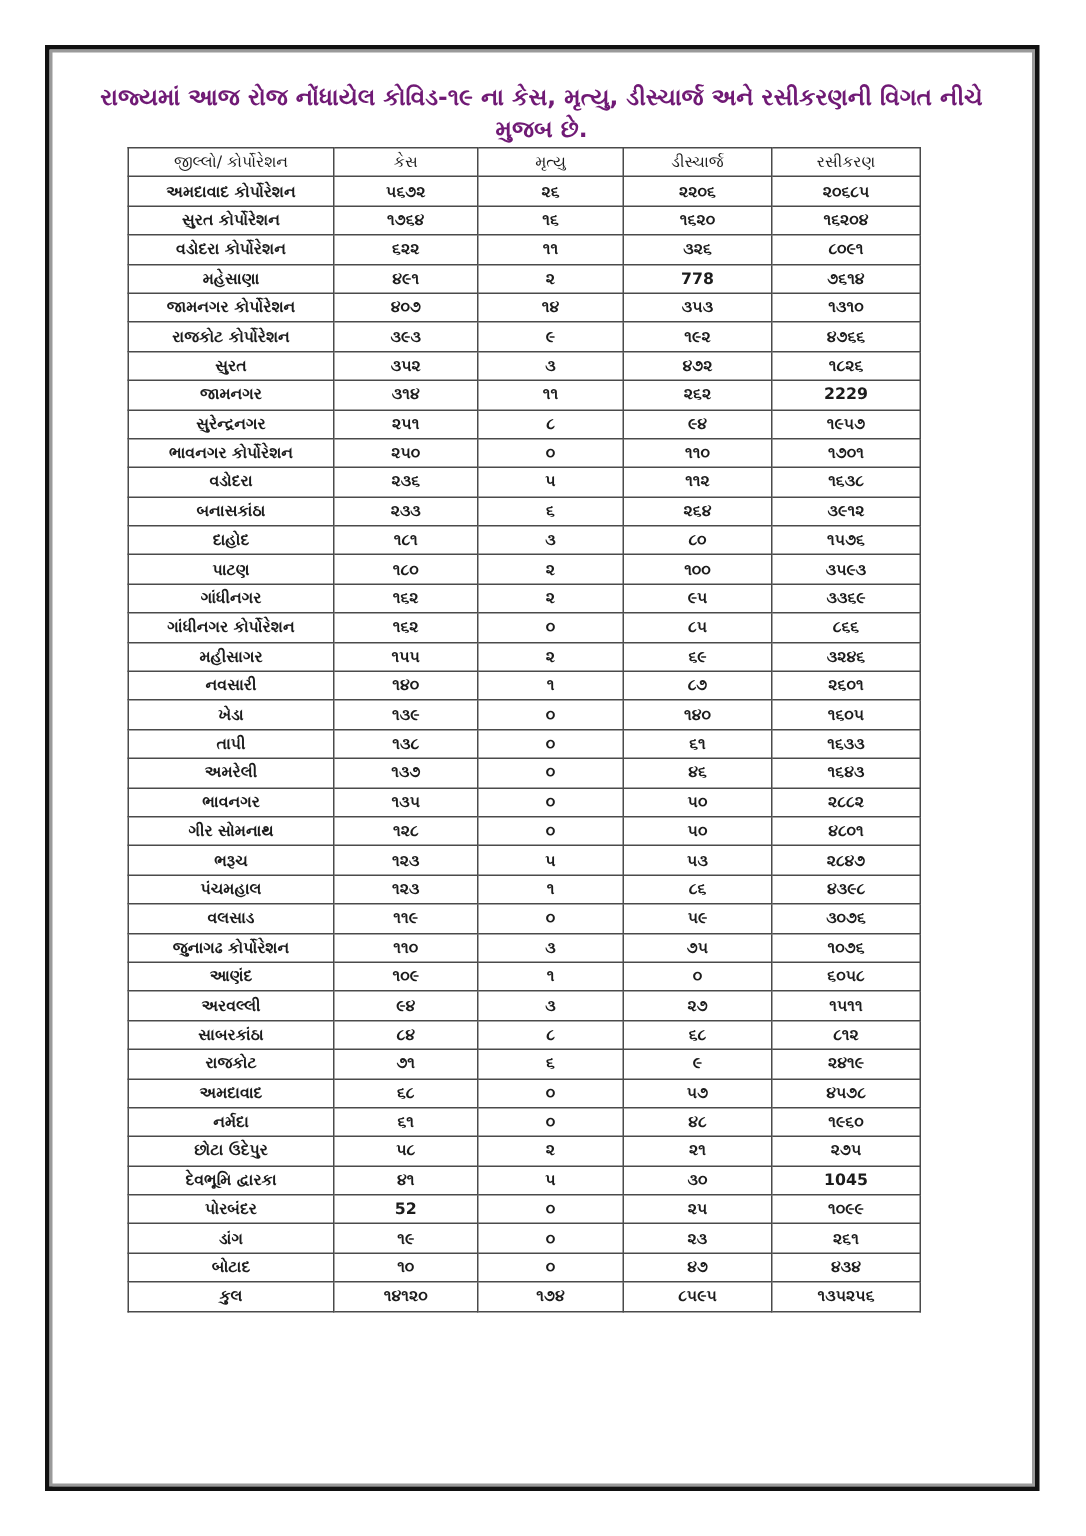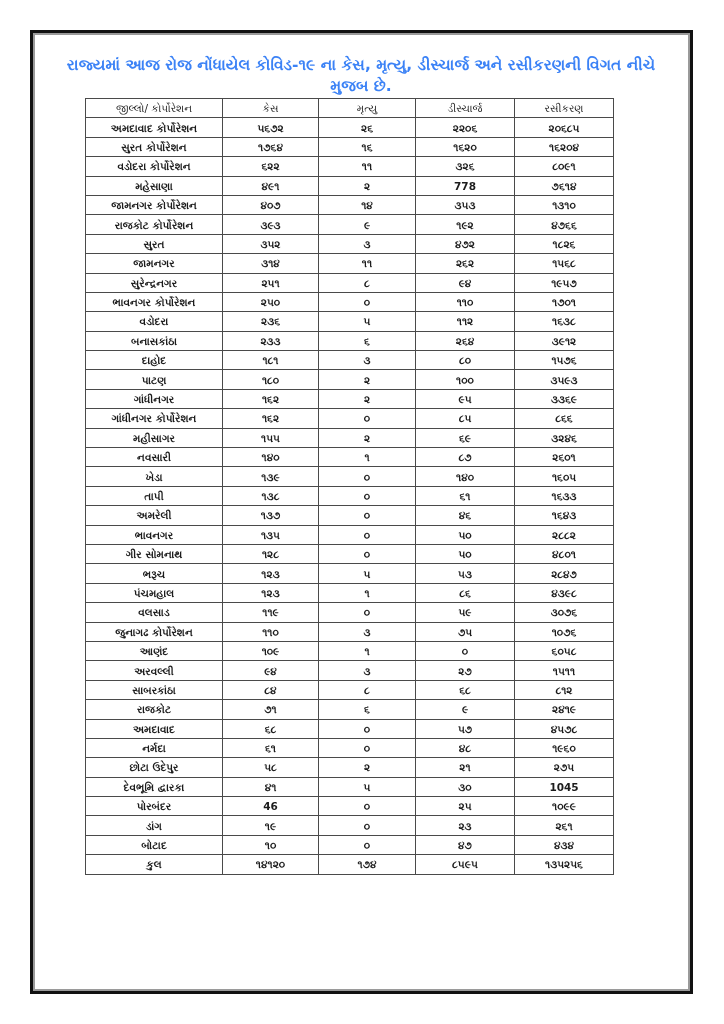--- a/index.html
+++ b/index.html
@@ -1,21 +1,21 @@
 <!DOCTYPE html>
 <html><head>
 <meta charset="utf-8">
 <style>
   html, body { margin:0; padding:0; background:#ffffff; }
   body { width:724px; height:1024px; position:relative; overflow:hidden;
          font-family: "DejaVu Sans", sans-serif; color:#111; }
   .frame { position:absolute; left:30px; top:30px; width:657px; height:958px;
            border:3px solid #111; box-shadow: inset 2px 2px 0 #9a9a9a, inset -2px -2px 0 #9a9a9a; background:#fff; }
   .title { position:absolute; left:60px; top:55px; width:602px; text-align:center;
-           font-weight:bold; font-size:15.5px; line-height:21px; color:#3b82f6; }
+           font-weight:bold; font-size:15.5px; line-height:21px; color:#701a75; }
   table.data { position:absolute; left:85px; top:98px; width:528px;
                border-collapse:collapse; table-layout:fixed; }
   table.data td, table.data th { border:1px solid #4a4a4a; text-align:center;
                font-size:10.5px; font-weight:bold; height:18.4px; padding:0;
                line-height:18px; white-space:nowrap; overflow:hidden; color:#1c1c1c; }
   table.data th { font-weight:normal; }
   col.c0 { width:137px; } col.c1 { width:96px; } col.c2 { width:97px; }
   col.c3 { width:99px; } col.c4 { width:99px; }
 </style>
 </head>
@@ -90,21 +90,21 @@
         <td>૩૫૨</td>
         <td>૩</td>
         <td>૪૭૨</td>
         <td>૧૮૨૬</td>
       </tr>
       <tr>
         <td>જામનગર</td>
         <td>૩૧૪</td>
         <td>૧૧</td>
         <td>૨૬૨</td>
-        <td>૧૫૬૮</td>
+        <td>2229</td>
       </tr>
       <tr>
         <td>સુરેન્દ્રનગર</td>
         <td>૨૫૧</td>
         <td>૮</td>
         <td>૯૪</td>
         <td>૧૯૫૭</td>
       </tr>
       <tr>
         <td>ભાવનગર કોર્પોરેશન</td>
@@ -283,21 +283,21 @@
       </tr>
       <tr>
         <td>દેવભૂમિ દ્વારકા</td>
         <td>૪૧</td>
         <td>૫</td>
         <td>૩૦</td>
         <td>1045</td>
       </tr>
       <tr>
         <td>પોરબંદર</td>
-        <td>46</td>
+        <td>52</td>
         <td>૦</td>
         <td>૨૫</td>
         <td>૧૦૯૯</td>
       </tr>
       <tr>
         <td>ડાંગ</td>
         <td>૧૯</td>
         <td>૦</td>
         <td>૨૩</td>
         <td>૨૬૧</td>

